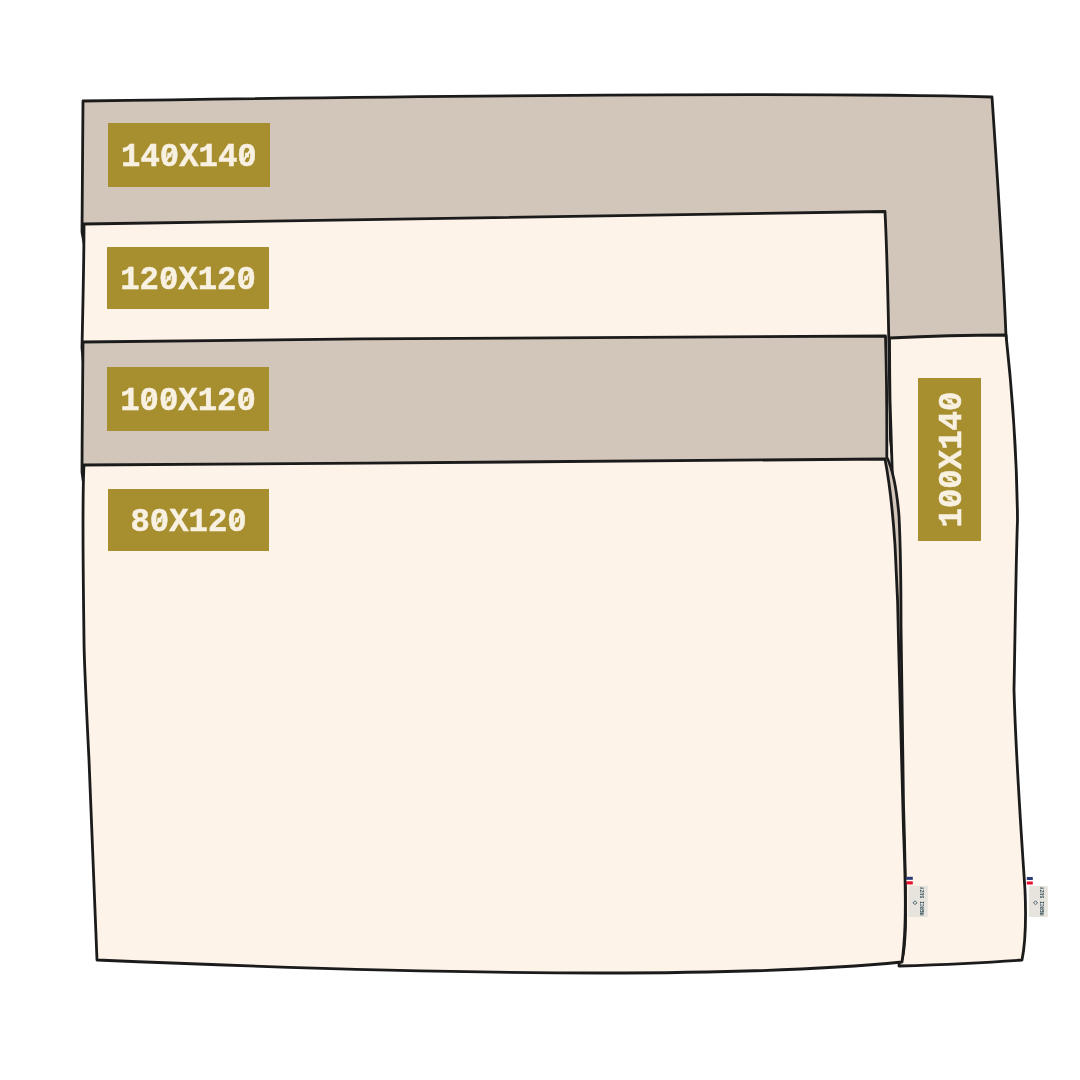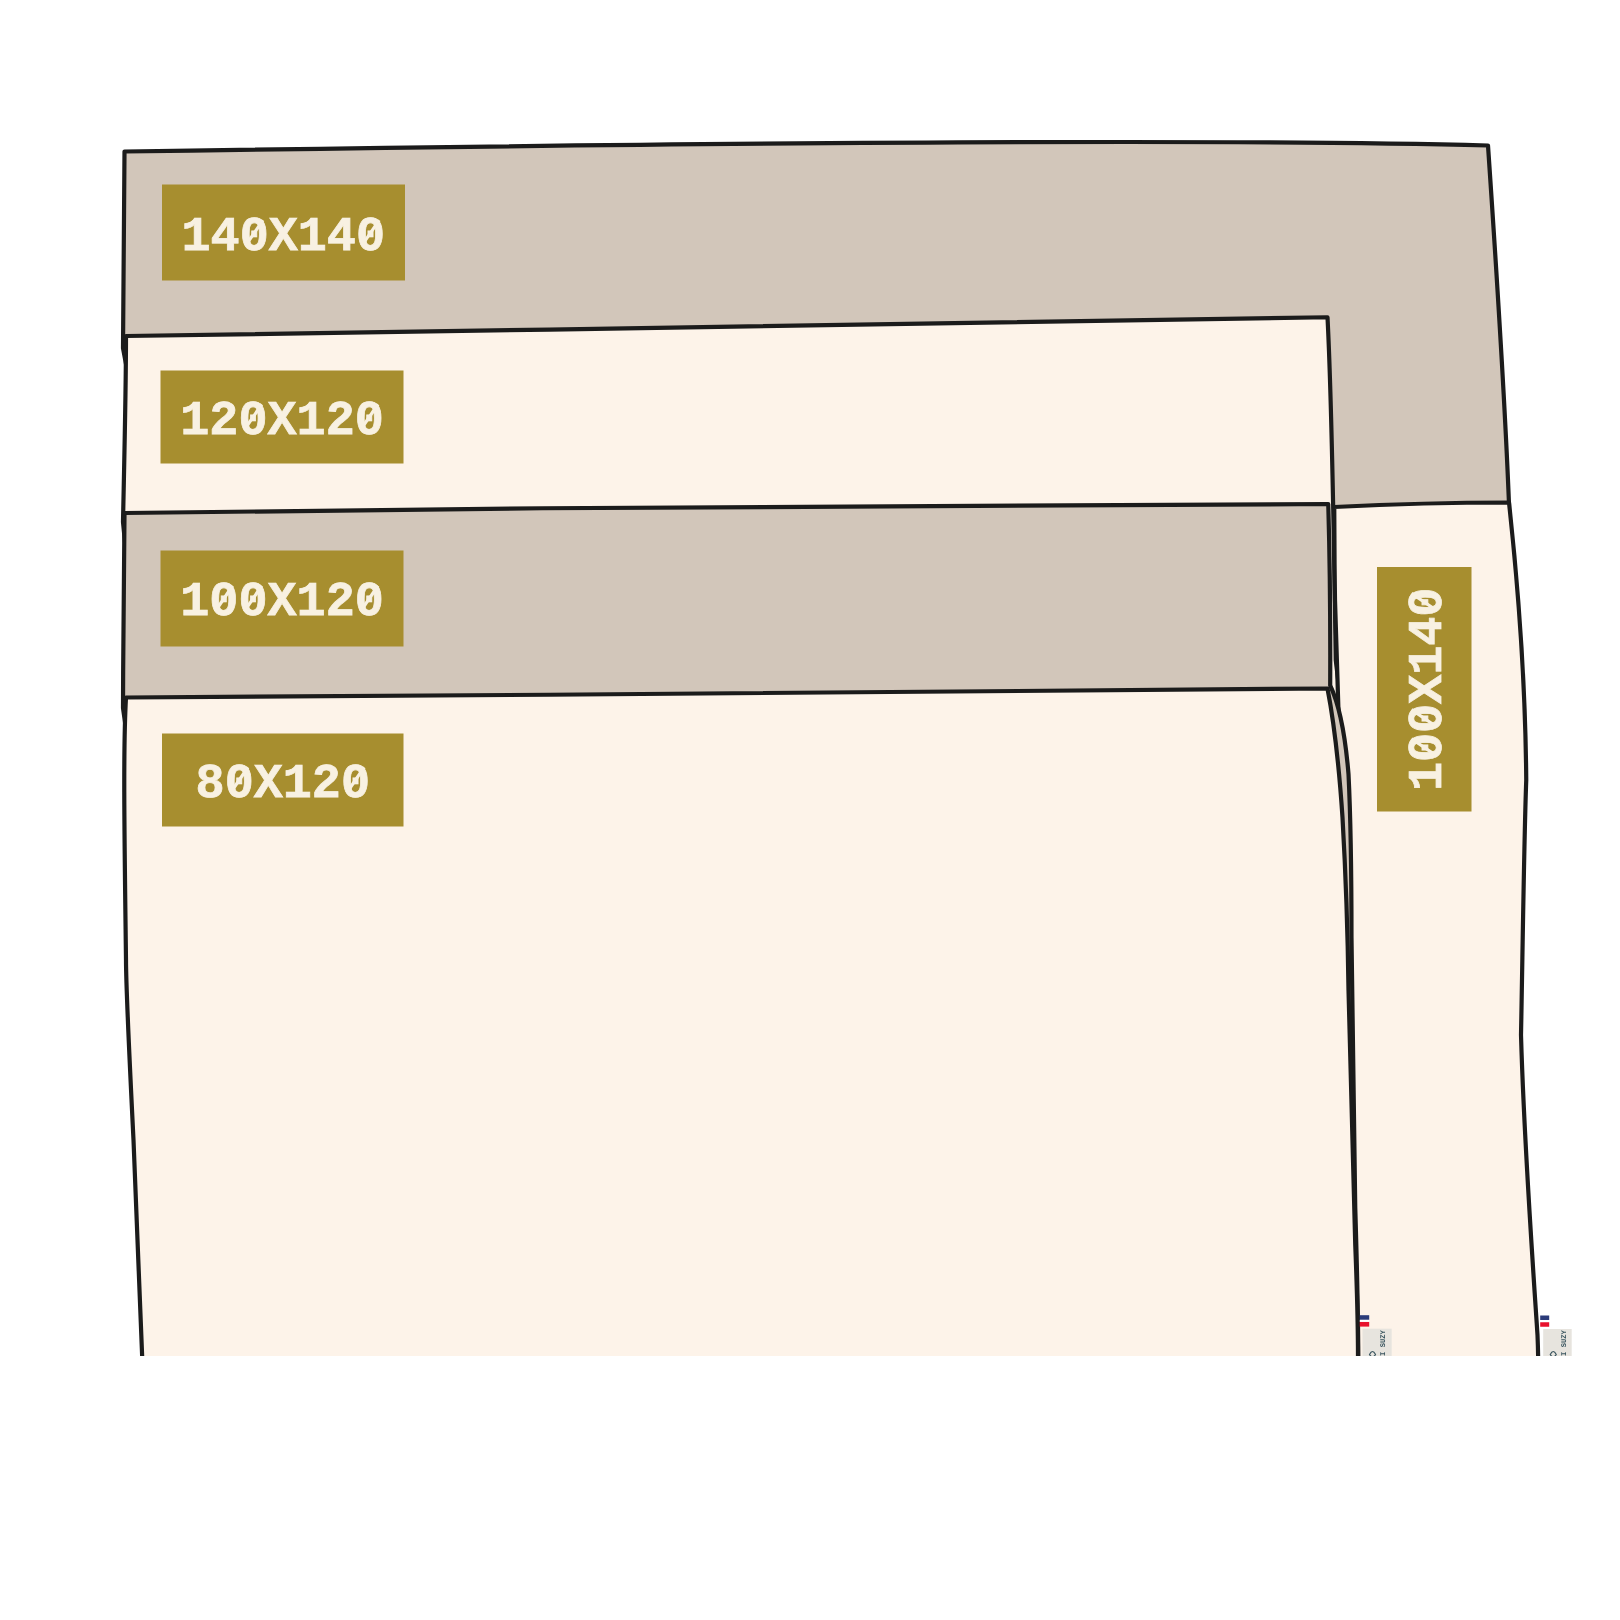--- a/index.html
+++ b/index.html
@@ -1,16 +1,16 @@
 <!DOCTYPE html>
 <html><head>
 <meta charset="utf-8">
 <style>
   html,body{margin:0;padding:0;background:#ffffff;}
-  #stage{position:relative;width:1080px;height:904px;background:#ffffff;overflow:hidden;}
+  #stage{position:relative;width:1080px;height:1080px;background:#ffffff;overflow:hidden;}
   svg{display:block;}
   text{font-family:"Liberation Mono", monospace;}
 </style>
 </head>
 <body>
 
 <div id="stage">
 <svg width="1080" height="1080" viewBox="0 0 1080 1080">
 
   <path d="M 83,101

